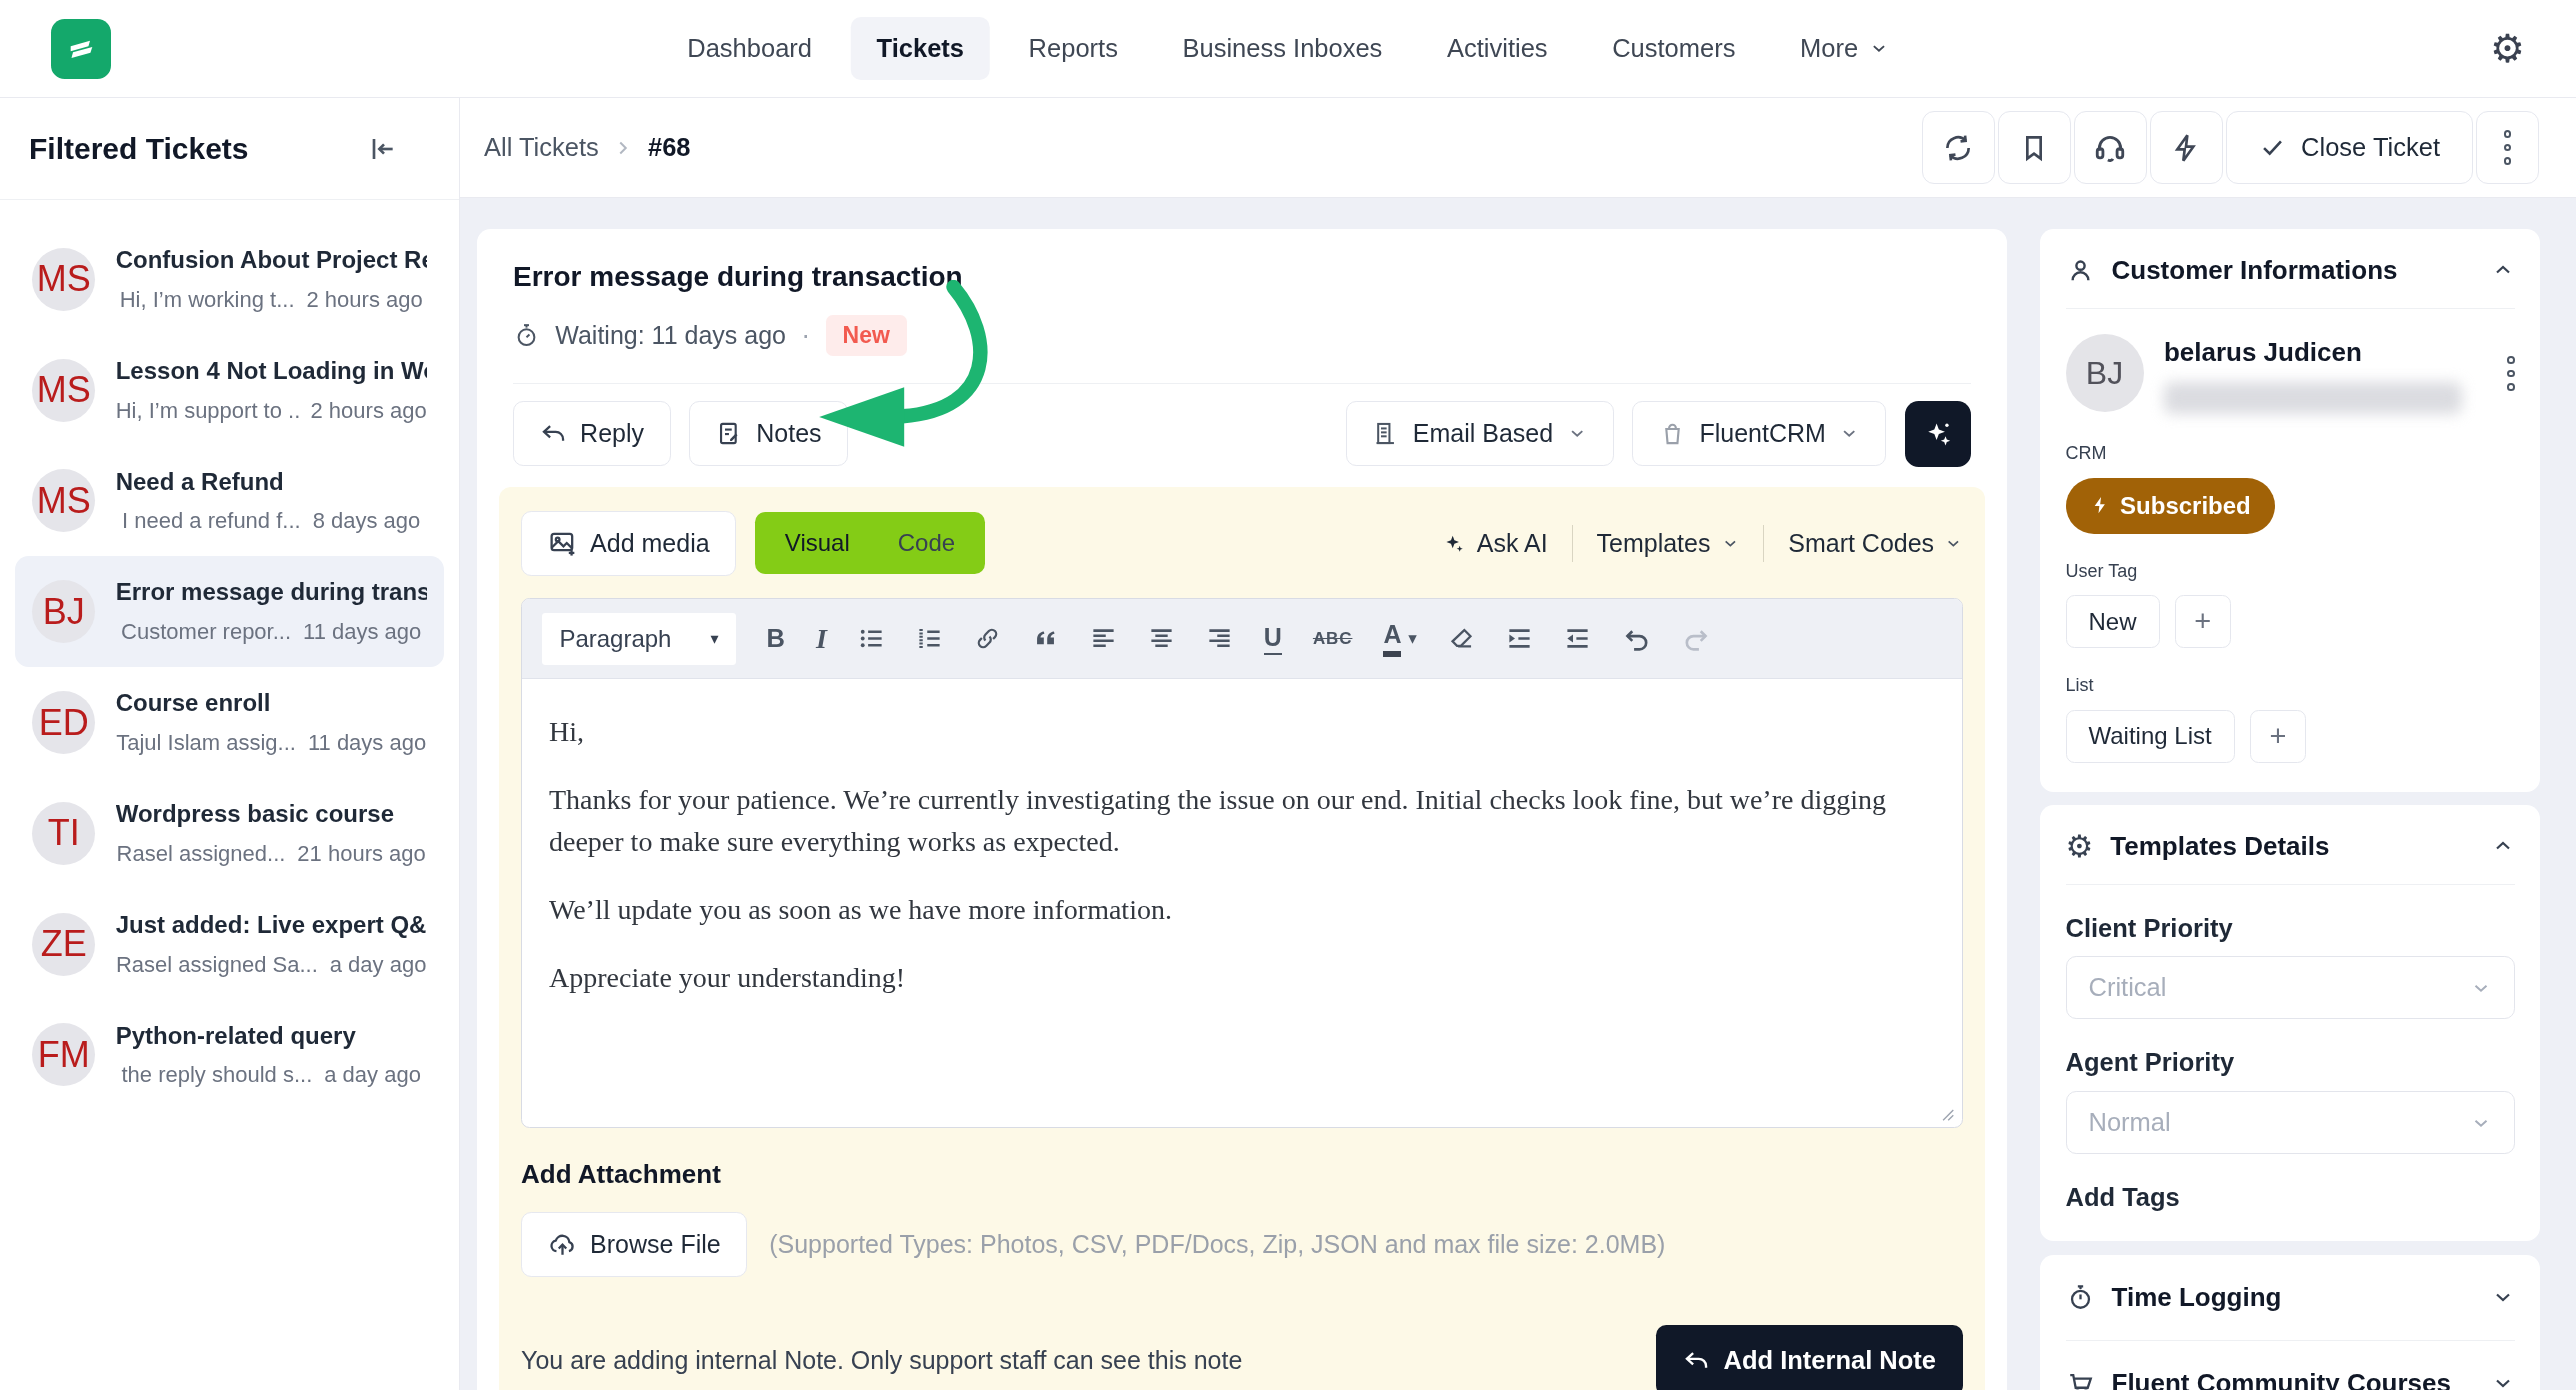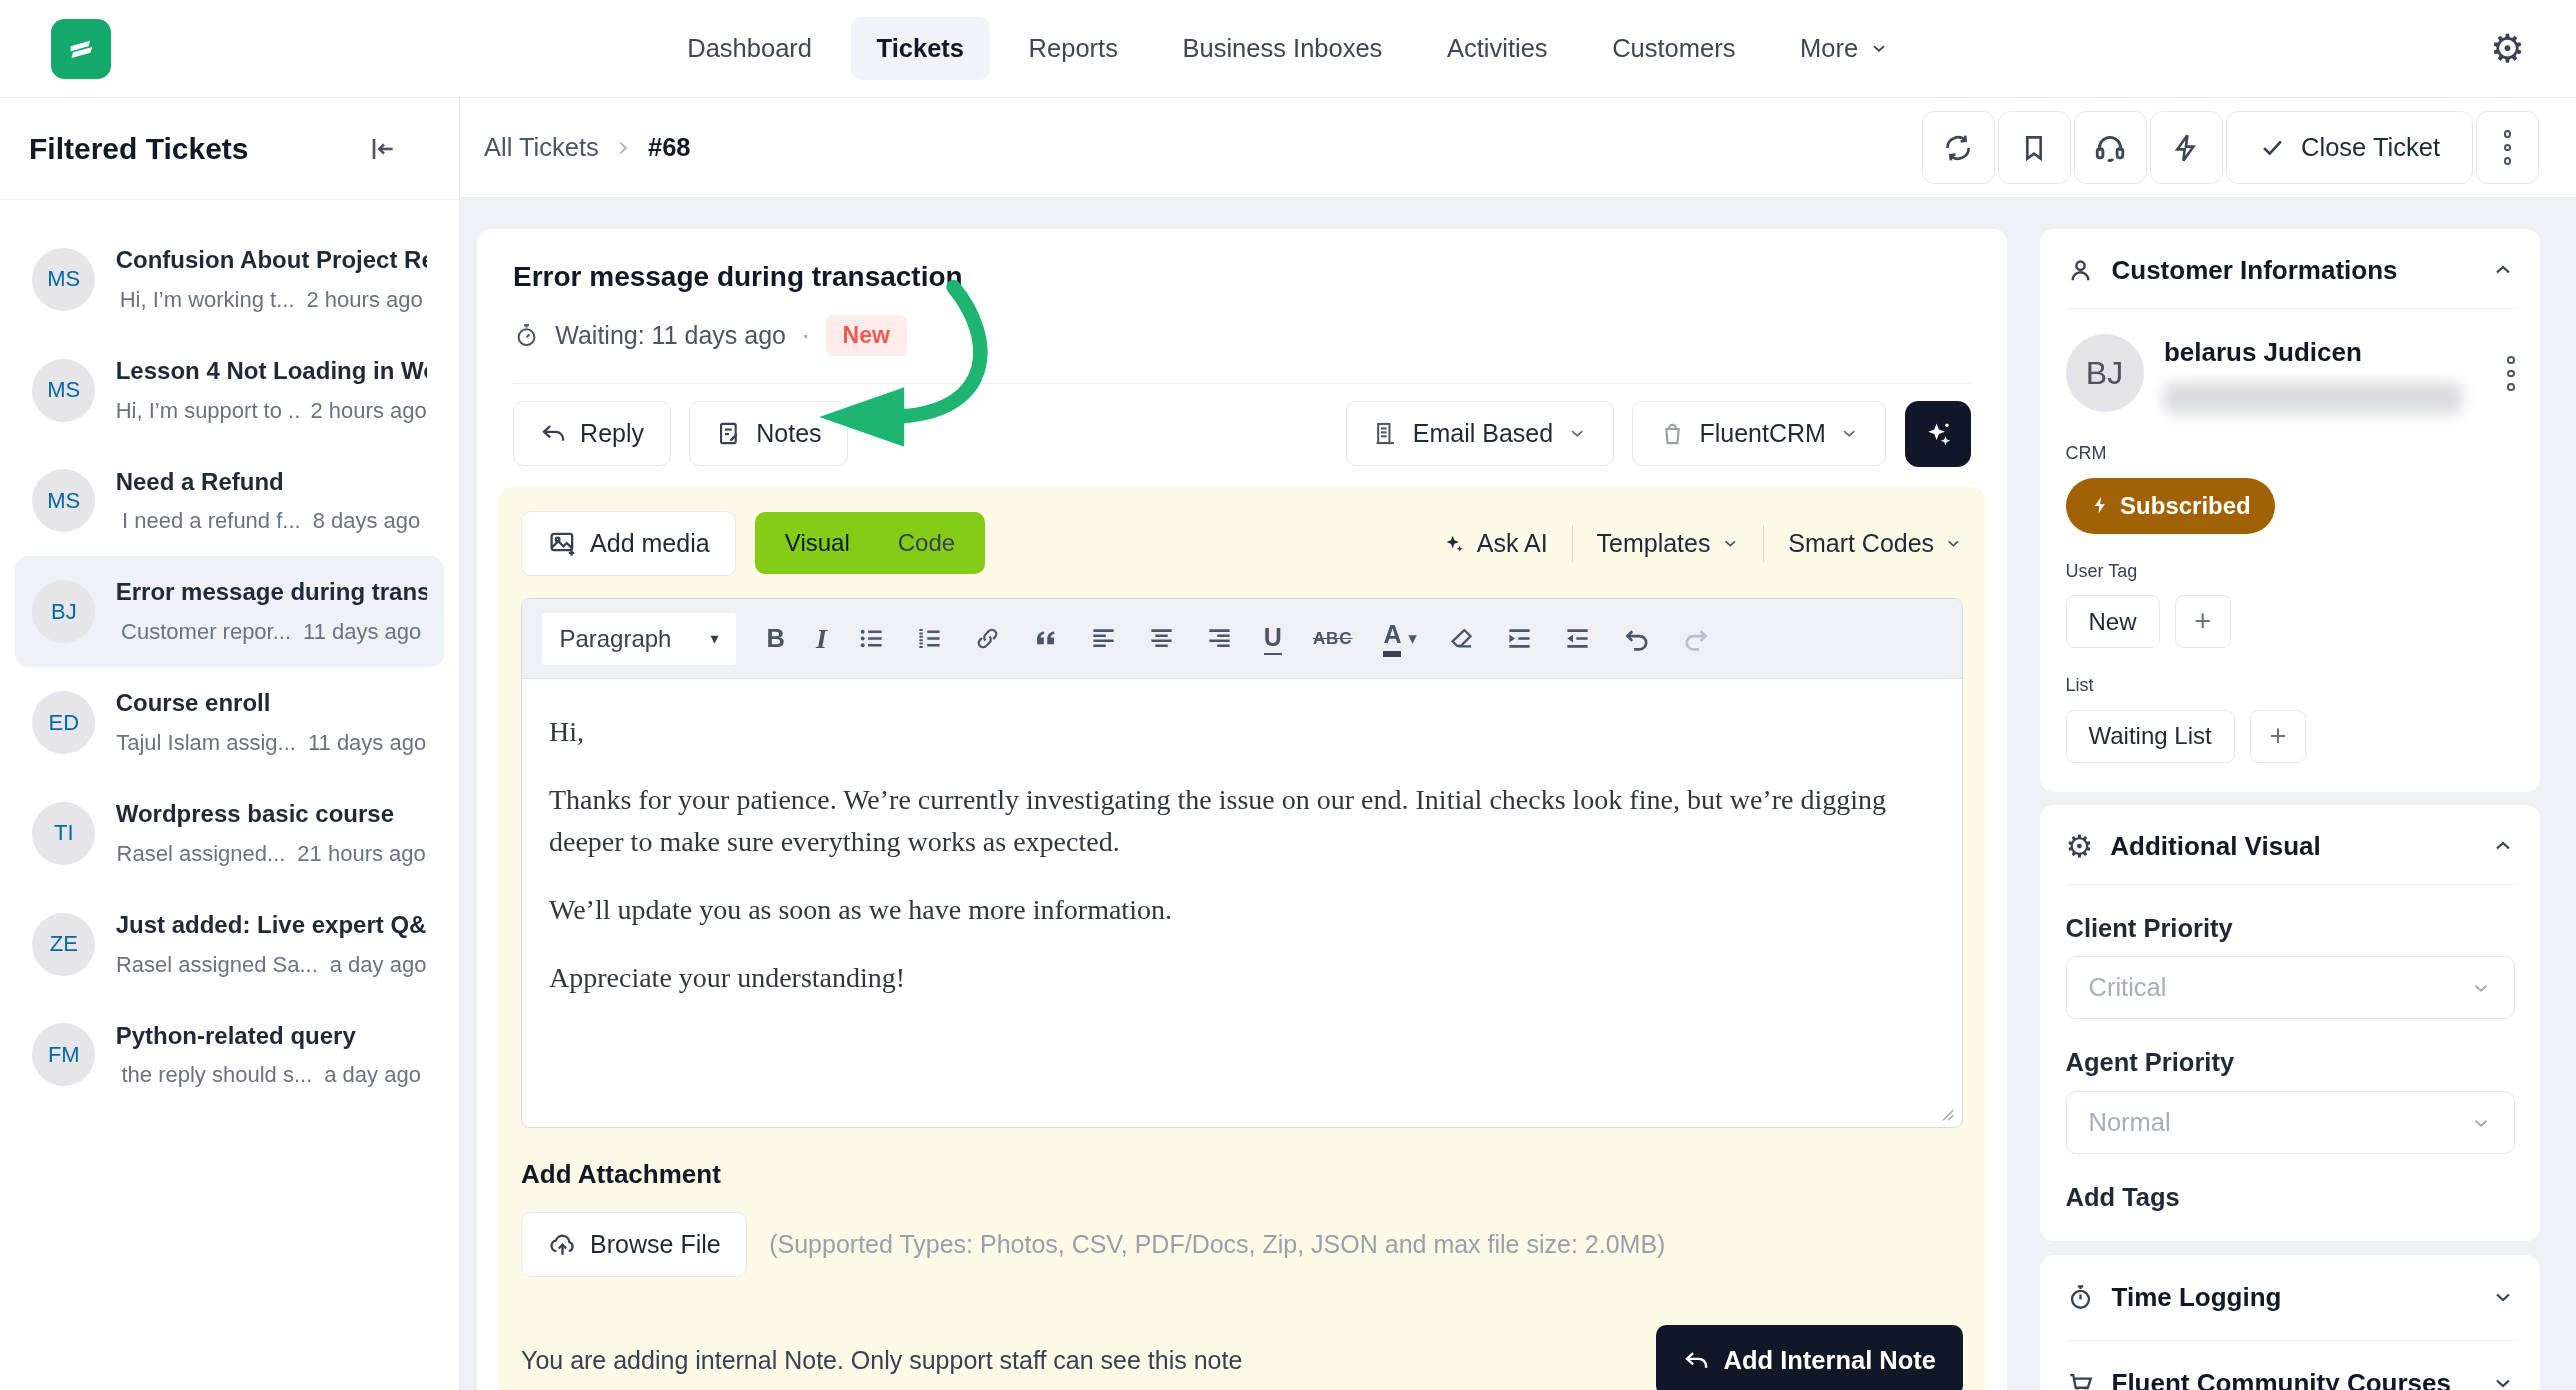--- a/index.html
+++ b/index.html
@@ -17,22 +17,22 @@
   .gear-btn { margin-left:auto; font-size:39px; color:#3a4150; line-height:1; cursor:pointer; }
 
   
   .sidebar { position:absolute; top:98px; left:0; width:460px; bottom:0; background:#fff; border-right:0.9px solid #e9eaf0; }
   .sidebar-header { height:102px; display:flex; align-items:center; justify-content:space-between;
                     padding:0 61px 0 29px; border-bottom:0.9px solid #eef0f3; }
   .sidebar-title { font-size:30px; font-weight:700; color:#111827; }
   .ticket-list { padding:24px 15.3px; }
   .titem { display:flex; align-items:center; gap:20.4px; padding:22px 17px; border-radius:13.6px; cursor:pointer; }
   .titem.active { background:#eef1f8; }
-  .tavatar { flex:0 0 63px; width:63px; height:63px; border-radius:50%; background:#e5e5ea; color:#0369a1;
-             display:flex; align-items:center; justify-content:center; font-size:22px; }
+  .tavatar { flex:0 0 63px; width:63px; height:63px; border-radius:50%; background:#e5e5ea; color:#b91c1c;
+             display:flex; align-items:center; justify-content:center; font-size:36px; }
   .tmain { flex:1; min-width:0; }
   .ttitle { font-size:24px; font-weight:700; color:#1f2937; white-space:nowrap; overflow:hidden; }
   .trow2 { display:flex; justify-content:center; gap:12px; margin-top:12.8px; font-size:22px; color:#6b7280; }
   .tprev { white-space:nowrap; overflow:hidden; }
   .ttime { white-space:nowrap; }
 
   
   .main { position:absolute; top:98px; left:460px; right:0; bottom:0; }
   .main-header { height:100px; background:#fff; border-bottom:0.9px solid #e9eaf0; display:flex; align-items:center; padding:0 37px 0 24px; }
   .breadcrumb { display:flex; align-items:center; gap:13.6px; font-size:25.5px; color:#4b5563; }
@@ -645,21 +645,21 @@
           <div class="rlabel section-gap">List</div>
           <div class="chip-row pad-bottom">
             <div class="chip">Waiting List</div>
             <div class="chip chip-plus">+</div>
           </div>
         </div>
 
         <div class="rcard">
           <div class="rcard-header">
             <span style="font-size:31px; line-height:1; color:#374151;">⚙</span>
-            <span class="rcard-title">Additional Visual</span>
+            <span class="rcard-title">Templates Details</span>
             <svg class="rchev" width="24" height="24" viewBox="0 0 24 24">
                 <polyline points="6,14.5 12,9 18,14.5" fill="none" stroke="#374151" stroke-width="2.2"></polyline>
               </svg>
           </div>
           <div class="rdivider"></div>
           <div class="field-label mt34">Client Priority</div>
           <div class="select">
             <span>Critical</span>
             <svg class="chev" width="22" height="22" viewBox="0 0 24 24">
                 <polyline points="6,9.5 12,15 18,9.5" fill="none" stroke="#a7aebb" stroke-width="2.2"></polyline>

